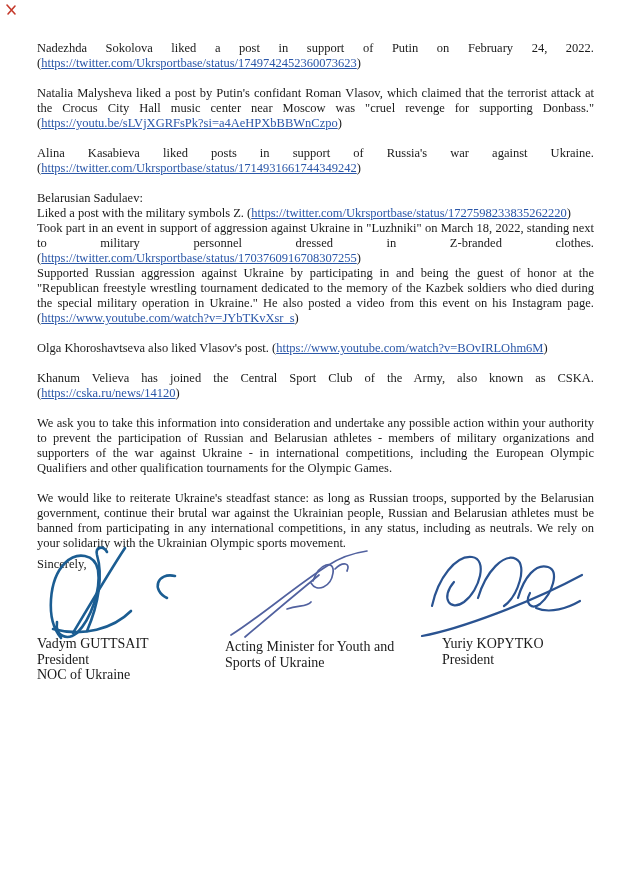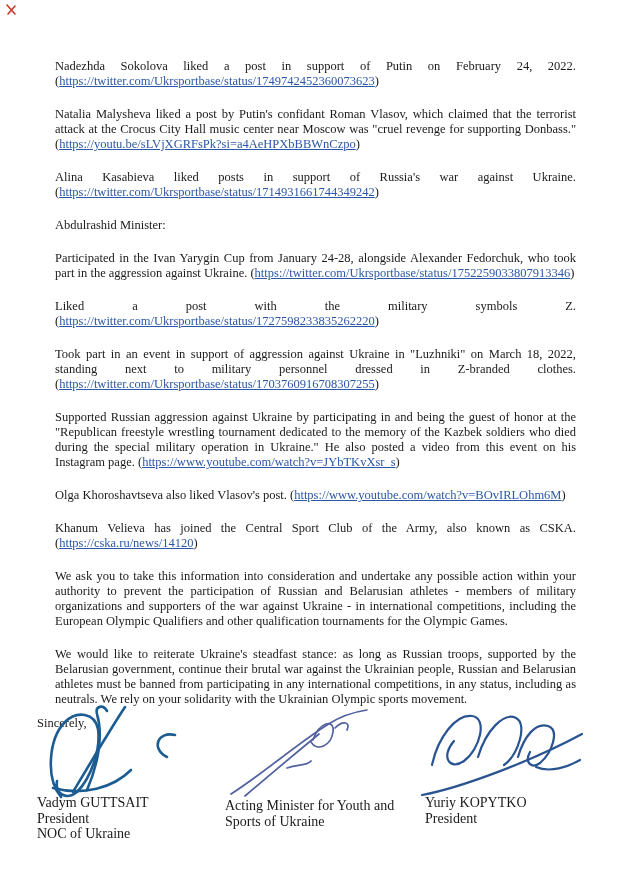--- a/index.html
+++ b/index.html
@@ -12,21 +12,21 @@
     overflow:hidden;
   }
   .page {
     position:absolute; inset:0;
     padding:41px 36px 0 37px;
     box-sizing:border-box;
   }
   .corner-mark { position:absolute; left:5px; top:3px; }
   .block { margin:0 0 15px 0; }
   .para {
-    margin:18px;
+    margin:0;
     font-size:12.5px;
     line-height:15px;
     text-align:justify;
   }
   a.doc-link {
     color:#2b57a8;
     text-decoration:underline;
   }
   .sig-area {
     position:relative;
@@ -42,21 +42,21 @@
   .sig-2 { left:190px; top:-10px; }
   .sig-3 { left:383px; top:-11px; }
   .signer {
     position:absolute;
     width:185px;
     font-size:14px;
     line-height:15.5px;
   }
   .signer-1 { left:0;    top:79px; }
   .signer-2 { left:188px; top:82px; }
-  .signer-3 { left:388px; top:79px; }
+  .signer-3 { left:405px; top:79px; }
 </style>
 </head>
 <body>
 
 <div class="page">
 
   <svg class="corner-mark" width="12" height="13" viewBox="0 0 12 13">
     <path d="M2 2 L10 11 M10 3 L3 11" stroke="#c5392b" stroke-width="1.6" fill="none" stroke-linecap="round"></path>
   </svg>
 
@@ -64,22 +64,21 @@
       <div class="block">
         <p class="para">Nadezhda Sokolova liked a post in support of Putin on February 24, 2022. (<a href="#" class="doc-link">https://twitter.com/Ukrsportbase/status/1749742452360073623</a>)</p>
       </div>
       <div class="block">
         <p class="para">Natalia Malysheva liked a post by Putin's confidant Roman Vlasov, which claimed that the terrorist attack at the Crocus City Hall music center near Moscow was "cruel revenge for supporting Donbass." (<a href="#" class="doc-link">https://youtu.be/sLVjXGRFsPk?si=a4AeHPXbBBWnCzpo</a>)</p>
       </div>
       <div class="block">
         <p class="para">Alina Kasabieva liked posts in support of Russia's war against Ukraine. (<a href="#" class="doc-link">https://twitter.com/Ukrsportbase/status/1714931661744349242</a>)</p>
       </div>
       <div class="block">
-        <p class="para">Abdulrashid Minister:</p>
-        <p class="para">Participated in the Ivan Yarygin Cup from January 24-28, alongside Alexander Fedorchuk, who took part in the aggression against Ukraine. (<a href="#" class="doc-link">https://twitter.com/Ukrsportbase/status/1752259033807913346</a>)</p>
+        <p class="para">Belarusian Sadulaev:</p>
         <p class="para">Liked a post with the military symbols Z. (<a href="#" class="doc-link">https://twitter.com/Ukrsportbase/status/1727598233835262220</a>)</p>
         <p class="para">Took part in an event in support of aggression against Ukraine in "Luzhniki" on March 18, 2022, standing next to military personnel dressed in Z-branded clothes. (<a href="#" class="doc-link">https://twitter.com/Ukrsportbase/status/1703760916708307255</a>)</p>
         <p class="para">Supported Russian aggression against Ukraine by participating in and being the guest of honor at the "Republican freestyle wrestling tournament dedicated to the memory of the Kazbek soldiers who died during the special military operation in Ukraine." He also posted a video from this event on his Instagram page. (<a href="#" class="doc-link">https://www.youtube.com/watch?v=JYbTKvXsr_s</a>)</p>
       </div>
       <div class="block">
         <p class="para">Olga Khoroshavtseva also liked Vlasov's post. (<a href="#" class="doc-link">https://www.youtube.com/watch?v=BOvIRLOhm6M</a>)</p>
       </div>
       <div class="block">
         <p class="para">Khanum Velieva has joined the Central Sport Club of the Army, also known as CSKA. (<a href="#" class="doc-link">https://cska.ru/news/14120</a>)</p>
       </div>

